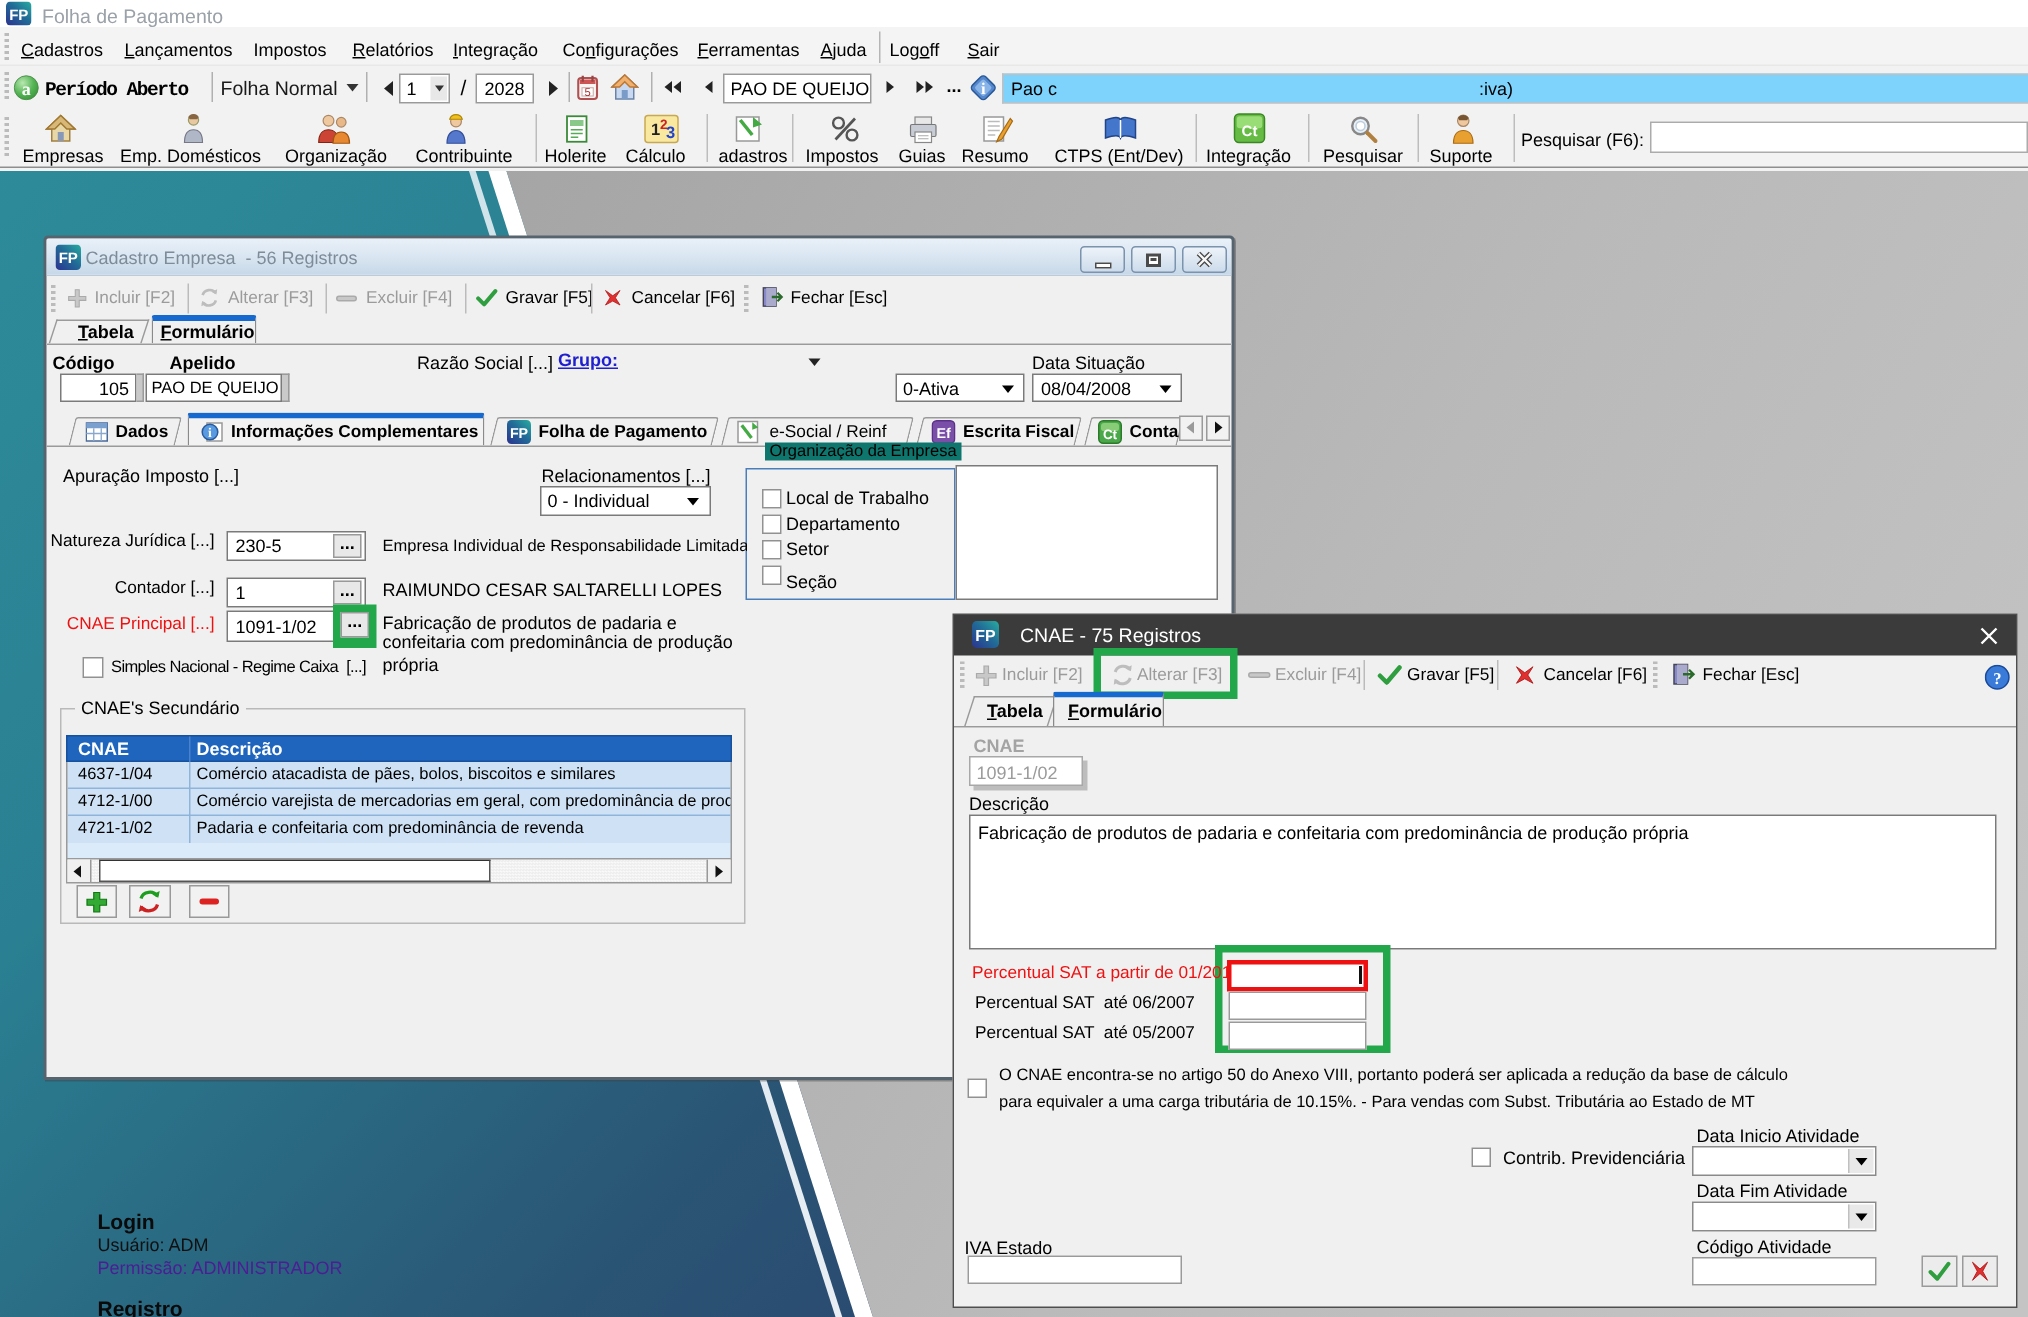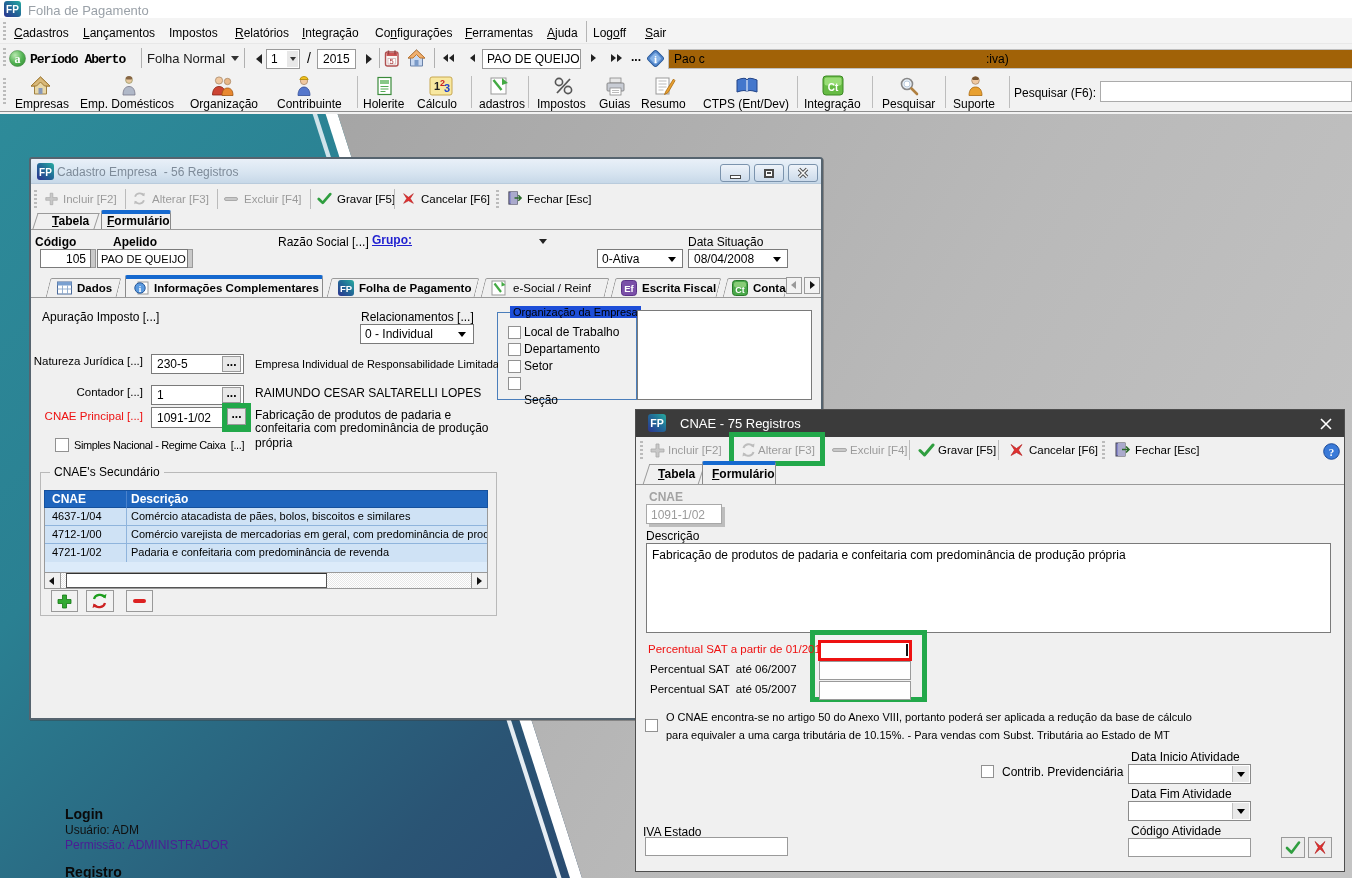--- a/index.html
+++ b/index.html
@@ -93,21 +93,21 @@
 <div class="ab" style="left:231px;top:56px;width:0;height:0;border-left:4px solid transparent;border-right:4px solid transparent;border-top:5px solid #333"></div>
 <div class="sep" style="left:244px;top:48px;height:20px;background:#b0b0b0"></div>
 <div class="ab" style="left:256px;top:54px;width:0;height:0;border-top:5px solid transparent;border-bottom:5px solid transparent;border-right:6px solid #222"></div>
 <div class="fld" style="left:266px;top:49px;width:34px;height:20px;border-color:#9a9a9a">
     <span style="position:absolute;left:4px;top:2px">1</span>
  <span class="ab" style="right:1px;top:1px;width:11px;height:16px;background:#e8e8e8"></span>
  <span class="ab" style="right:3px;top:7px;width:0;height:0;border-left:3.5px solid transparent;border-right:3.5px solid transparent;border-top:4px solid #333"></span>
   </div>
 <div class="lbl" style="left:307px;top:50px;font-size:14px">/</div>
 <div class="fld" style="left:317px;top:49px;width:39px;height:20px;border-color:#9a9a9a">
-    <span style="position:absolute;left:5px;top:2px">2015</span>
+    <span style="position:absolute;left:5px;top:2px">2028</span>
   </div>
 <div class="ab" style="left:366px;top:54px;width:0;height:0;border-top:5px solid transparent;border-bottom:5px solid transparent;border-left:6px solid #222"></div>
 <div class="sep" style="left:379px;top:48px;height:20px;background:#b0b0b0"></div>
 <svg class="ab" style="left:383px;top:49px" width="18" height="19" viewBox="0 0 18 19">
  <rect x="2.5" y="3" width="12.5" height="14" rx="2" fill="#f8f6f4" stroke="#b05050" stroke-width="1.4"></rect>
  <rect x="3.5" y="4" width="10.5" height="3" fill="#cc5555"></rect>
  <path d="M5.5 1.5 v4 M12 1.5 v4" stroke="#994444" stroke-width="1.5" fill="none"></path>
  <rect x="5" y="9.5" width="7.5" height="5.5" fill="#fff" stroke="#caa" stroke-width="0.7"></rect>
  <text x="8.7" y="14.8" font-size="7.5" text-anchor="middle" fill="#a33" font-family="Liberation Sans">5</text>
 </svg>
@@ -125,21 +125,21 @@
   </div>
 <div class="ab" style="left:591px;top:54px;width:0;height:0;border-top:4.5px solid transparent;border-bottom:4.5px solid transparent;border-left:5.5px solid #222"></div>
 <div class="ab" style="left:611px;top:54px;width:0;height:0;border-top:4.5px solid transparent;border-bottom:4.5px solid transparent;border-left:5.5px solid #222"></div>
 <div class="ab" style="left:617px;top:54px;width:0;height:0;border-top:4.5px solid transparent;border-bottom:4.5px solid transparent;border-left:5.5px solid #222"></div>
 <div class="lbl" style="left:631px;top:50px;font-weight:bold">...</div>
 <svg class="ab" style="left:646px;top:49px" width="19" height="19" viewBox="0 0 19 19">
  <rect x="3.2" y="3.2" width="12.6" height="12.6" rx="2.5" transform="rotate(45 9.5 9.5)" fill="#5588cc" stroke="#2a5a9a" stroke-width="1"></rect>
  <rect x="5.2" y="5.2" width="8.6" height="8.6" rx="1.5" transform="rotate(45 9.5 9.5)" fill="#88b4e8"></rect>
  <text x="9.5" y="13.5" font-size="11" font-weight="bold" font-family="Liberation Serif" fill="#fff" text-anchor="middle">i</text>
 </svg>
-<div class="ab" style="left:668px;top:49px;width:684px;height:20px;background:#a16207;border:1px solid #c0c0c0;border-right:none">
+<div class="ab" style="left:668px;top:49px;width:684px;height:20px;background:#7dd3fc;border:1px solid #c0c0c0;border-right:none">
  <span style="position:absolute;left:5px;top:2px">Pao c</span>
  <span style="position:absolute;left:317px;top:2px">:iva)</span>
   </div>
 
 <div class="ab" style="left:0;top:72px;width:1352px;height:40px;background:#f2f2f2;border-bottom:1px solid #8e8e8e"></div>
 <div class="grip" style="left:3px;top:78px;height:28px"></div>
 <div class="sep" style="left:357px;top:76px;height:32px;background:#bdbdbd"></div>
 <div class="sep" style="left:471px;top:76px;height:32px;background:#bdbdbd"></div>
 <div class="sep" style="left:528px;top:76px;height:32px;background:#bdbdbd"></div>
 <div class="sep" style="left:797px;top:76px;height:32px;background:#bdbdbd"></div>
@@ -364,29 +364,29 @@
     </div>
  <div class="ab" style="left:0px;top:138px;width:790px;height:1px;border-top:1px solid #9a9a9a"></div>
 
  <div class="lbl" style="left:11px;top:151px">Apuração Imposto [...]</div>
  <div class="lbl" style="left:330px;top:151px">Relacionamentos [...]</div>
  <div class="fld" style="left:329px;top:165px;width:114px;height:20px">
       <span class="ab" style="left:4px;top:2px">0 - Individual</span>
   <span class="cmbarrow" style="right:7px;top:7px"></span>
     </div>
  <div class="ab" style="left:466px;top:153px;width:140px;height:88px;border:1px solid #4a7ebb"></div>
- <div class="lbl" style="left:479px;top:147px;background:#1d4ed8;padding:0 3px;font-size:11px">Organização da Empresa</div>
+ <div class="lbl" style="left:479px;top:136px;background:#0f766e;padding:0 3px;font-size:11px">Organização da Empresa</div>
  <div class="chk" style="left:477px;top:167px"></div>
     <div class="lbl" style="left:493px;top:166px">Local de Trabalho</div>
  <div class="chk" style="left:477px;top:184px"></div>
     <div class="lbl" style="left:493px;top:183px">Departamento</div>
  <div class="chk" style="left:477px;top:201px"></div>
     <div class="lbl" style="left:493px;top:200px">Setor</div>
  <div class="chk" style="left:477px;top:218px"></div>
-    <div class="lbl" style="left:493px;top:234px">Seção</div>
+    <div class="lbl" style="left:493px;top:222px">Seção</div>
  <div class="fld" style="left:606px;top:151px;width:175px;height:90px"></div>
  <div class="lbl" style="left:-25px;top:196px;width:137px;text-align:right;font-size:11.5px">Natureza Jurídica [...]</div>
  <div class="fld" style="left:120px;top:195px;width:93px;height:20px">
       <span class="ab" style="left:5px;top:2px">230-5</span>
     </div>
  <div class="ab" style="left:191px;top:197px;width:19px;height:16px;background:#e8e8e8;border:1px solid #999;text-align:center;font-weight:bold;line-height:10px">...</div>
  <div class="lbl" style="left:224px;top:199px;width:243px;overflow:hidden;font-size:11px">Empresa Individual de Responsabilidade Limitada (d</div>
  <div class="lbl" style="left:-25px;top:227px;width:137px;text-align:right;font-size:11.5px">Contador [...]</div>
  <div class="fld" style="left:120px;top:226px;width:93px;height:20px">
       <span class="ab" style="left:5px;top:2px">1</span>

